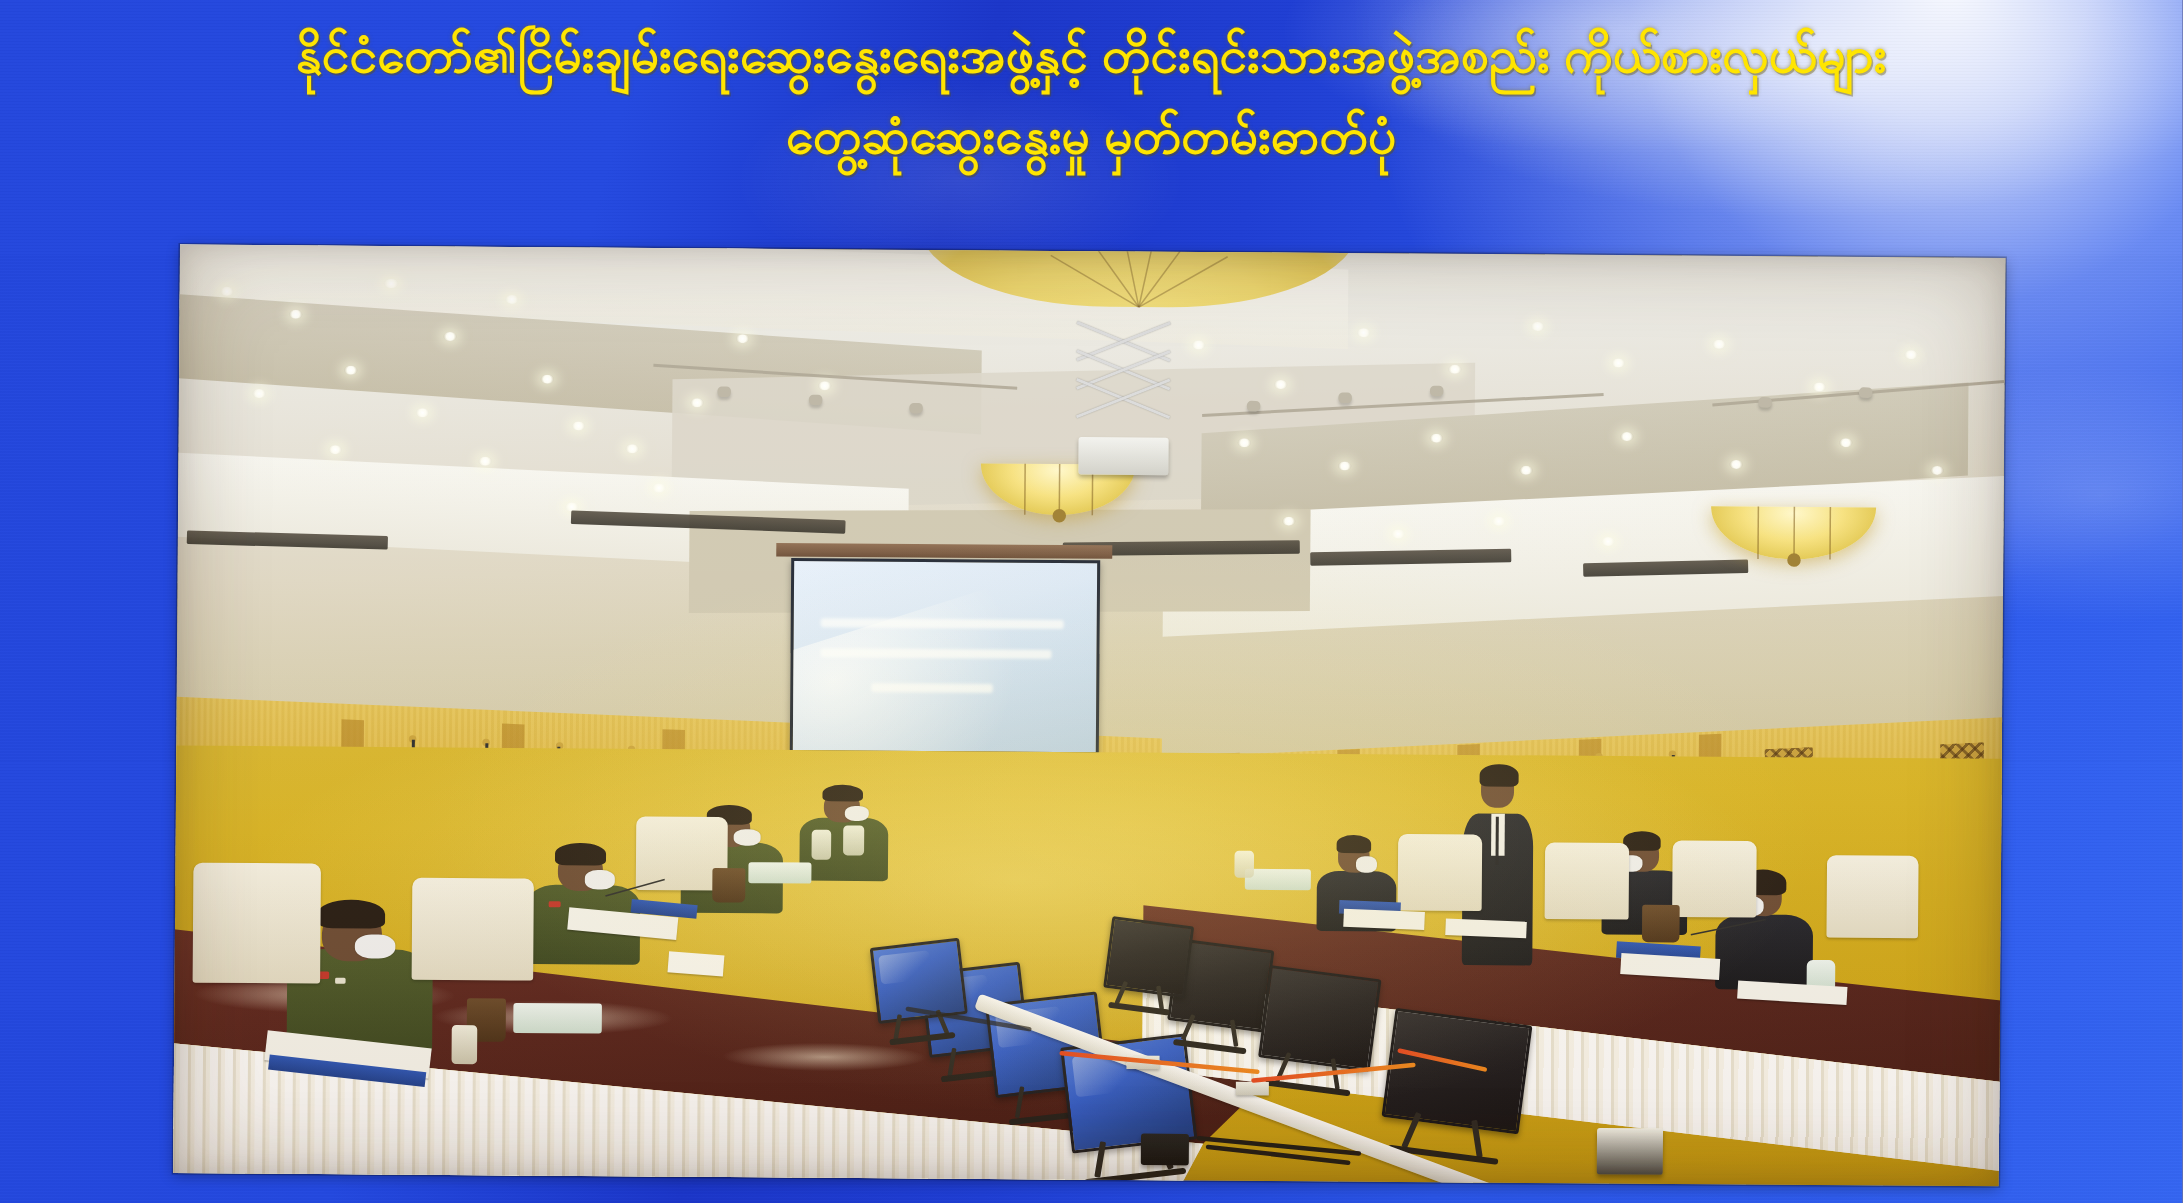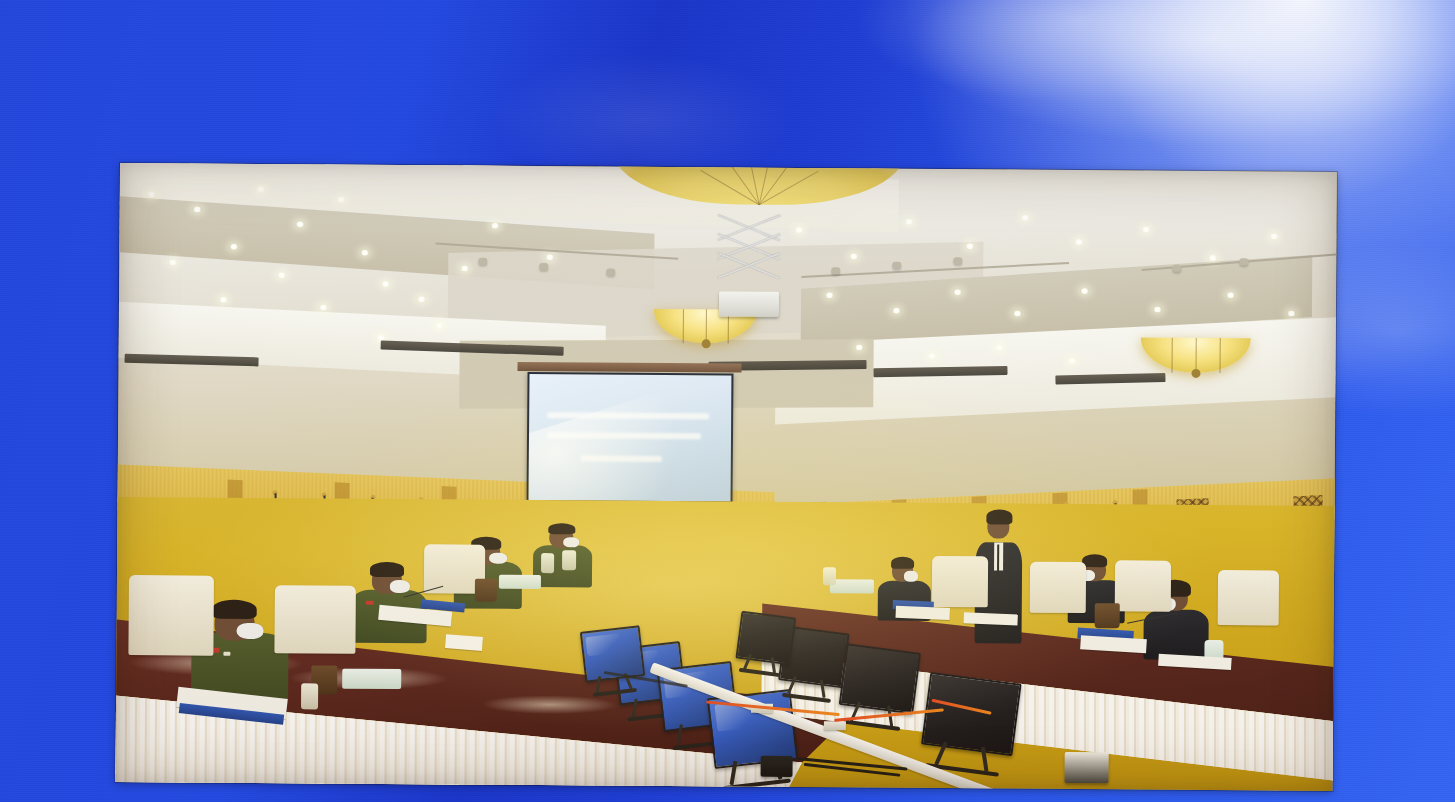--- a/index.html
+++ b/index.html
@@ -268,20 +268,24 @@
   #photo-vignette{
     position:absolute;inset:0;pointer-events:none;
     box-shadow:inset 0 0 60px rgba(60,35,10,.28), inset 0 0 18px rgba(0,0,0,.12);
   }
 </style>
 </head>
 <body>
 
 <div id="poster">
 
+  <div id="title-block">
+    <span class="title-line" id="title-line-1">နိုင်ငံတော်၏ငြိမ်းချမ်းရေးဆွေးနွေးရေးအဖွဲ့နှင့် တိုင်းရင်းသားအဖွဲ့အစည်း ကိုယ်စားလှယ်များ</span>
+    <span class="title-line" id="title-line-2">တွေ့ဆုံဆွေးနွေးမှု မှတ်တမ်းဓာတ်ပုံ</span>
+  </div>
 
   <div id="photo-frame">
     <div id="photo">
 
       <div class="ceiling"></div>
 
       <div class="ceil-white" style="left:0;top:0;width:64%;height:8.5%;transform:skewY(1.6deg);"></div>
       <div class="ceil-soffit" style="left:0;top:8%;width:44%;height:9%;transform:skewY(3.6deg);"></div>
       <div class="ceil-panel" style="left:27%;top:13%;width:44%;height:14%;transform:skewY(-1.6deg);opacity:.9;"></div>
       <div class="ceil-soffit" style="left:56%;top:16.5%;width:42%;height:10%;transform:skewY(-4.2deg);"></div>

